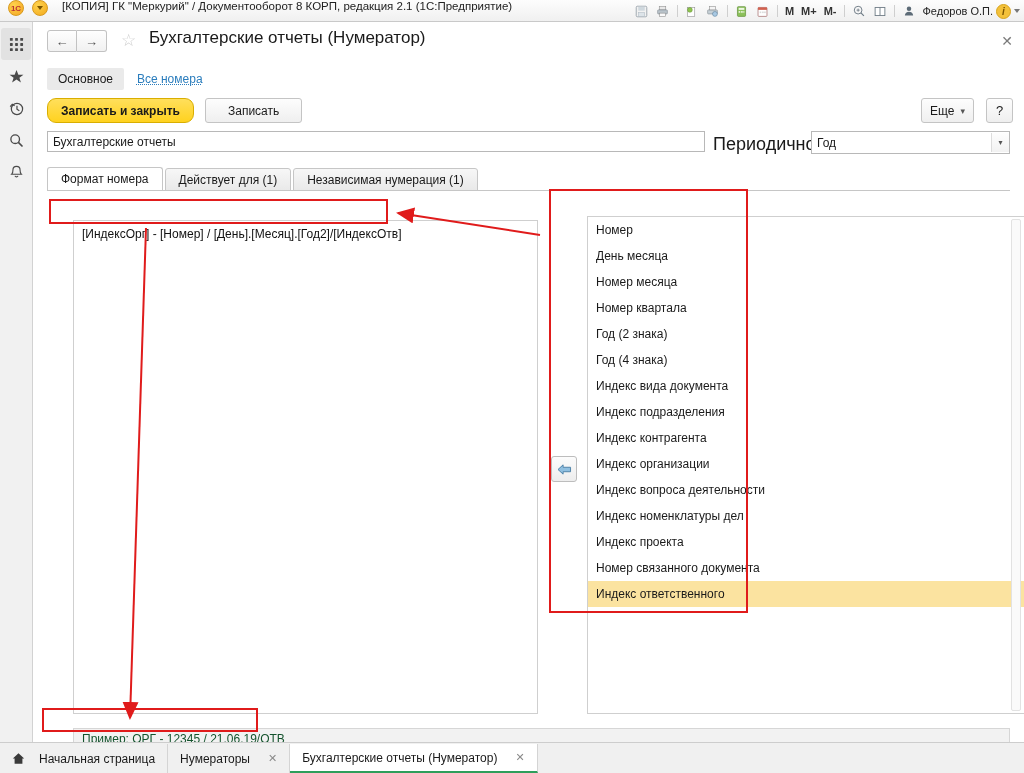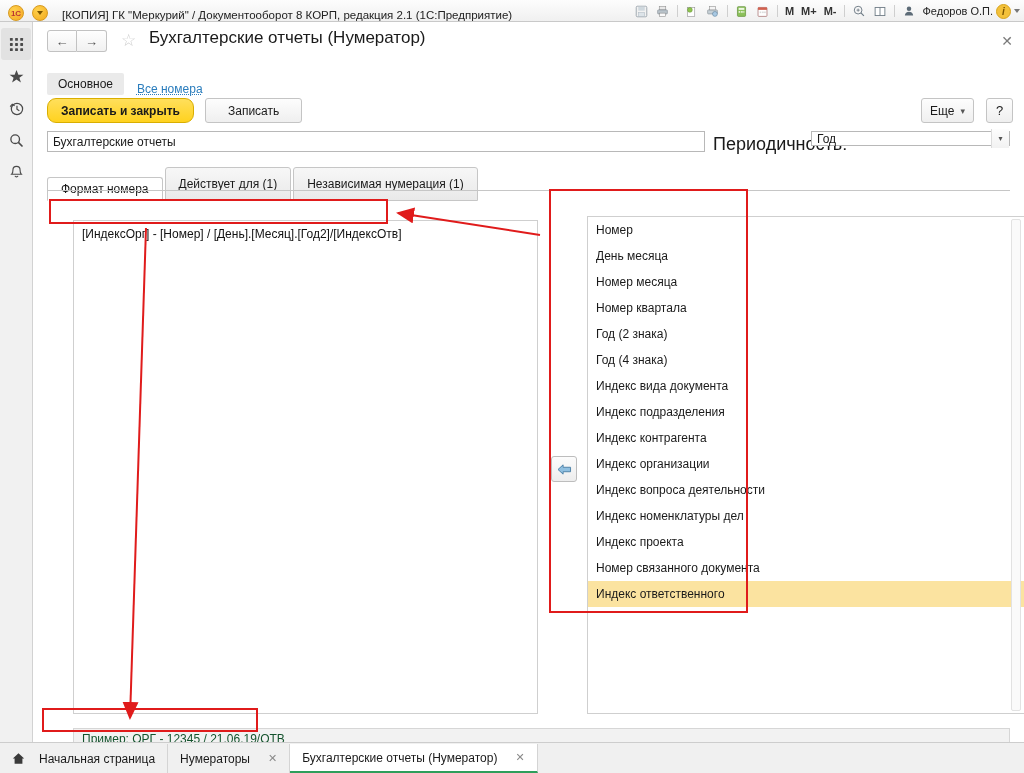--- a/index.html
+++ b/index.html
@@ -12,21 +12,21 @@
     background:#ffffff;
     overflow:hidden;
     position:relative;
   }
 
   
   #titlebar {
     position:absolute; left:0; top:0; width:1024px; height:22px;
     background:linear-gradient(#fdfdfd,#f0f0f0);
     border-bottom:1px solid #c9c9c9;
-    display:flex; align-items:flex-end;
+    display:flex; align-items:flex-start;
   }
   .tb-logo {
     width:16px; height:16px; border-radius:50%;
     background:radial-gradient(circle at 35% 30%, #ffd24d, #f5a623);
     margin-left:8px; display:flex; align-items:center; justify-content:center;
     font-size:8px; color:#b33; font-weight:bold; border:1px solid #d79a1f;
   }
   .tb-drop {
     width:16px; height:16px; border-radius:50%;
     background:radial-gradient(circle at 35% 30%, #ffd24d, #f2a91c);
@@ -77,21 +77,21 @@
   .navbtn.right { border-radius:0 3px 3px 0; border-left:none; }
   .star { position:absolute; left:88px; top:8px; font-size:17px; color:#cfcfcf; line-height:22px;}
   #page-title { position:absolute; left:116px; top:6px; font-size:17px; color:#1a1a1a; }
   #close-x { position:absolute; right:8px; top:10px; color:#7a7a7a; font-size:14px; cursor:pointer;
     width:18px; height:18px; display:flex; align-items:center; justify-content:center;}
 
   
   #navlinks { position:absolute; left:14px; top:46px; display:flex; align-items:center; gap:2px; }
   .navlink { padding:4px 11px; font-size:12px; color:#1a1a1a; border-radius:2px; }
   .navlink.current { background:#eaeaea; }
-  .navlink.link { color:#2b7dbd; text-decoration:underline; text-decoration-style:dotted; cursor:pointer;margin-top:10px;}
+  .navlink.link { color:#2b7dbd; text-decoration:underline; text-decoration-style:dotted; cursor:pointer;}
 
   
   #cmdbar { position:absolute; left:0; top:72px; width:991px; height:34px; }
   .btn-primary {
     position:absolute; left:14px; top:4px; height:25px; padding:0 13px;
     background:linear-gradient(#ffdf5c,#ffd21f); border:1px solid #d9ae00;
     border-radius:9px; font-size:12px; font-weight:bold; color:#1a1a1a; cursor:pointer;
     display:flex; align-items:center;
   }
   .btn-normal {
@@ -114,31 +114,31 @@
   }
 
   
   #namerow { position:absolute; left:0; top:106px; width:991px; height:28px; }
   #name-input {
     position:absolute; left:14px; top:3px; width:658px; height:21px;
     border:1px solid #b8b8b8; background:#fff; font-family:"Liberation Sans",sans-serif;
     font-size:12px; padding:0 5px; color:#1a1a1a; outline:none;
   }
   #period-label { position:absolute; left:680px; top:6px; font-size:18px; color:#1a1a1a; }
-  #period-wrap { position:absolute; left:778px; top:3px; width:199px; height:15px;
+  #period-wrap { position:absolute; left:778px; top:3px; width:199px; height:23px;
     border:1px solid #b8b8b8; background:#fff; display:flex; align-items:center; }
   #period-value { flex:1; font-size:12px; padding-left:5px; color:#1a1a1a; }
   #period-drop { width:18px; height:19px; border-left:1px solid #dcdcdc;
     display:flex; align-items:center; justify-content:center; cursor:pointer;
     background:linear-gradient(#fdfdfd,#f2f2f2); }
 
   
   #tabs { position:absolute; left:14px; top:145px; display:flex; align-items:flex-end; }
   .tab {
-    height:34px; padding:0 13px; display:flex; align-items:center;
+    height:23px; padding:0 13px; display:flex; align-items:center;
     font-size:12px; color:#1a1a1a; border:1px solid #c6c6c6;
     background:linear-gradient(#f7f7f7,#e9e9e9); border-radius:3px 3px 0 0;
     margin-right:2px; cursor:pointer;
   }
   .tab.active { background:#ffffff; border-bottom-color:#ffffff; height:24px; }
   #tabstrip-line { position:absolute; left:14px; top:168px; width:963px; height:1px; background:#c6c6c6; }
 
   
   #left-panel {
     position:absolute; left:40px; top:198px; width:465px; height:494px;

